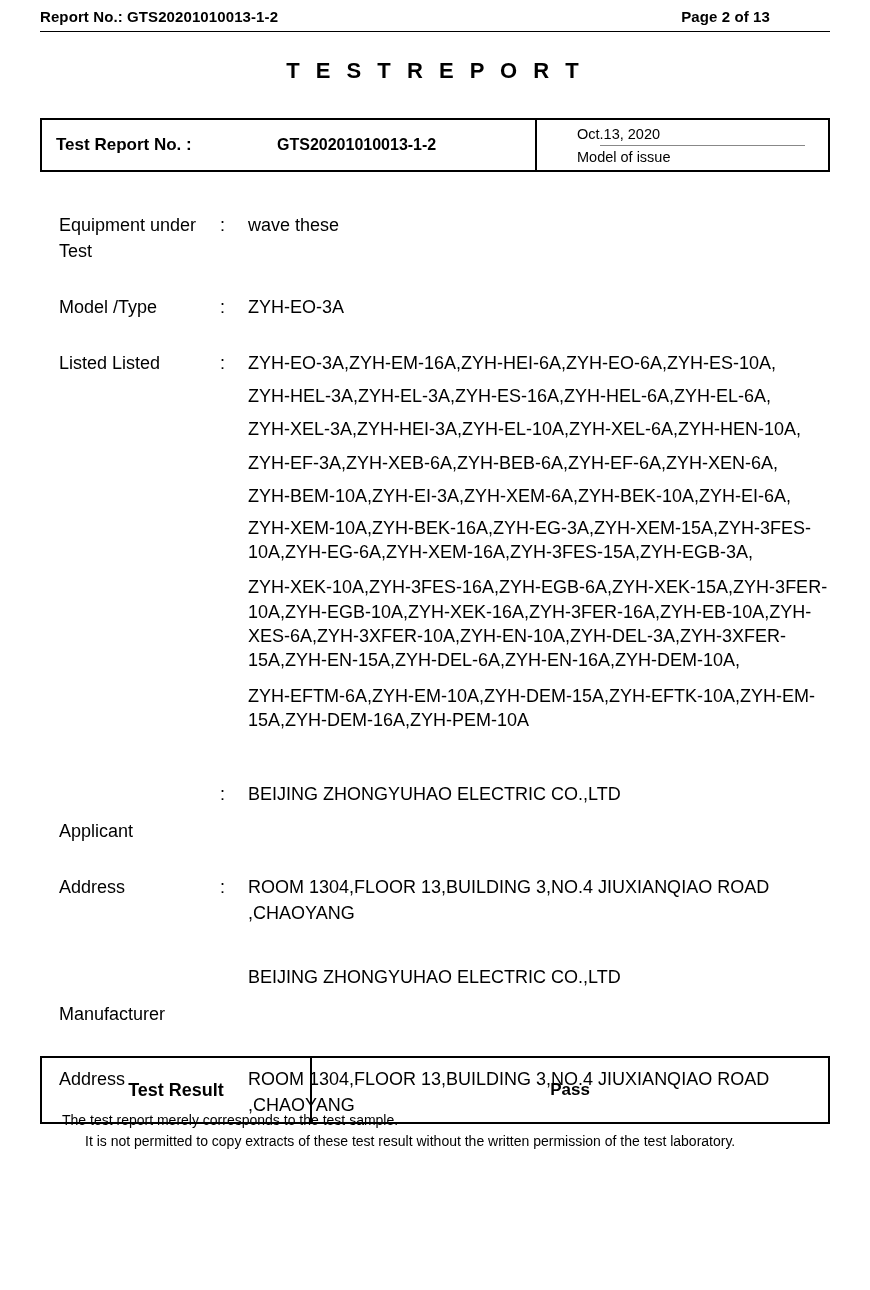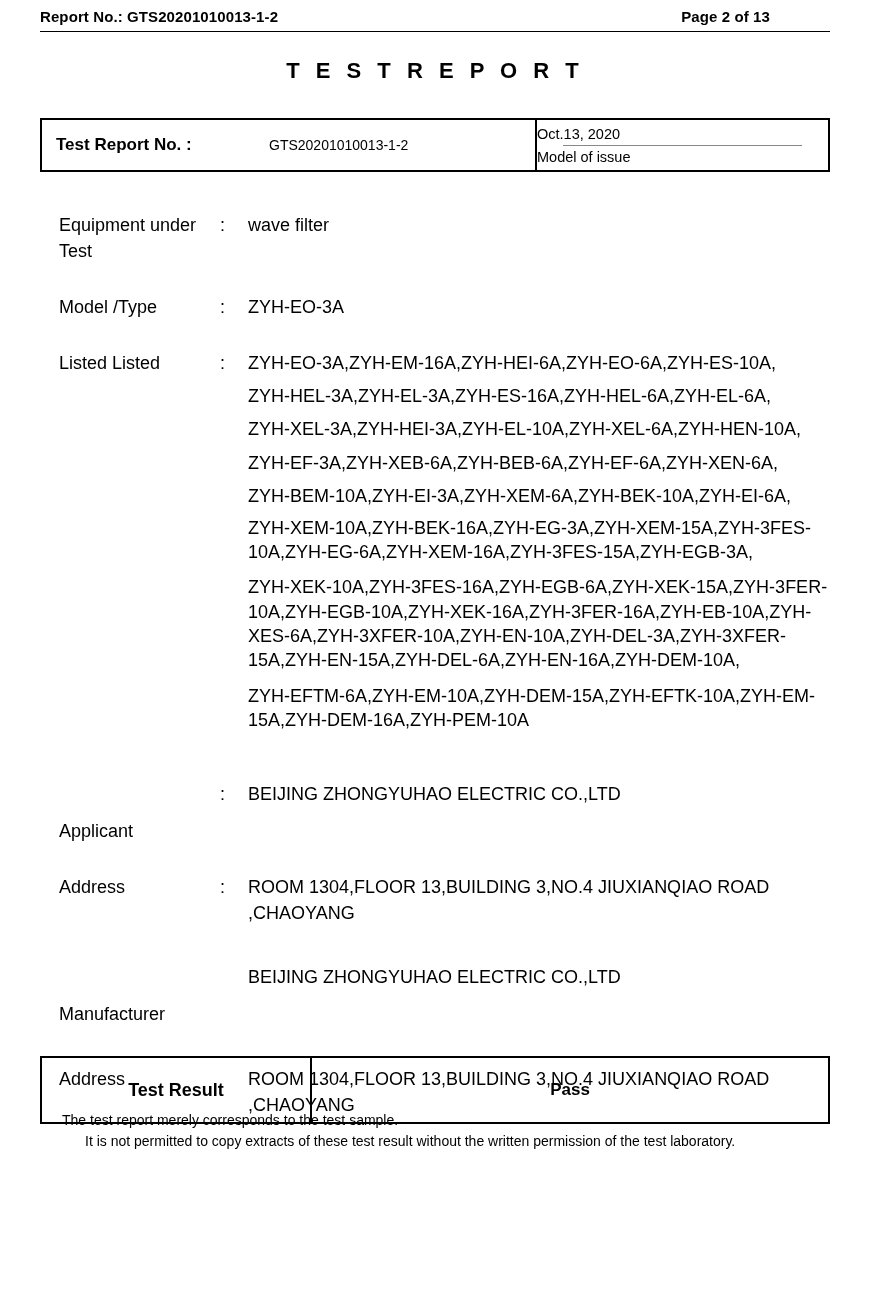--- a/index.html
+++ b/index.html
@@ -46,38 +46,39 @@
     font-weight: bold;
     letter-spacing: 5px;
     margin-top: 26px;
   }
   
   .report-box {
     margin-top: 34px;
     border: 2.5px solid #000;
     display: flex;
     height: 54px;
+    gap: 40px;
   }
   .report-box .cell-left {
     flex: 0 0 495px;
     display: flex;
     align-items: center;
     position: relative;
     border-right: 2.5px solid #000;
   }
   .report-box .label {
     font-size: 17px;
     font-weight: bold;
     padding-left: 14px;
   }
   .report-box .value {
-    font-size: 14px;
-    font-weight: normal;
+    font-size: 16px;
+    font-weight: bold;
     position: absolute;
-    left: 227px;
+    left: 235px;
   }
   .report-box .cell-right {
     flex: 1 1 auto;
     display: flex;
     flex-direction: column;
     justify-content: center;
     text-align: left;
     font-size: 14.5px;
   }
   .report-box .cell-right .date {
@@ -186,21 +187,21 @@
       <div class="divider"></div>
       <div class="caption">Model of issue</div>
     </div>
   </div>
 
   <div class="info">
 
     <div class="info-row">
       <div class="k">Equipment under Test</div>
       <div class="sep">:</div>
-      <div class="v">wave filter</div>
+      <div class="v">wave these</div>
     </div>
 
     <div class="gap-sm"></div>
 
     <div class="info-row">
       <div class="k">Model /Type</div>
       <div class="sep">:</div>
       <div class="v">ZYH-EO-3A</div>
     </div>
 

